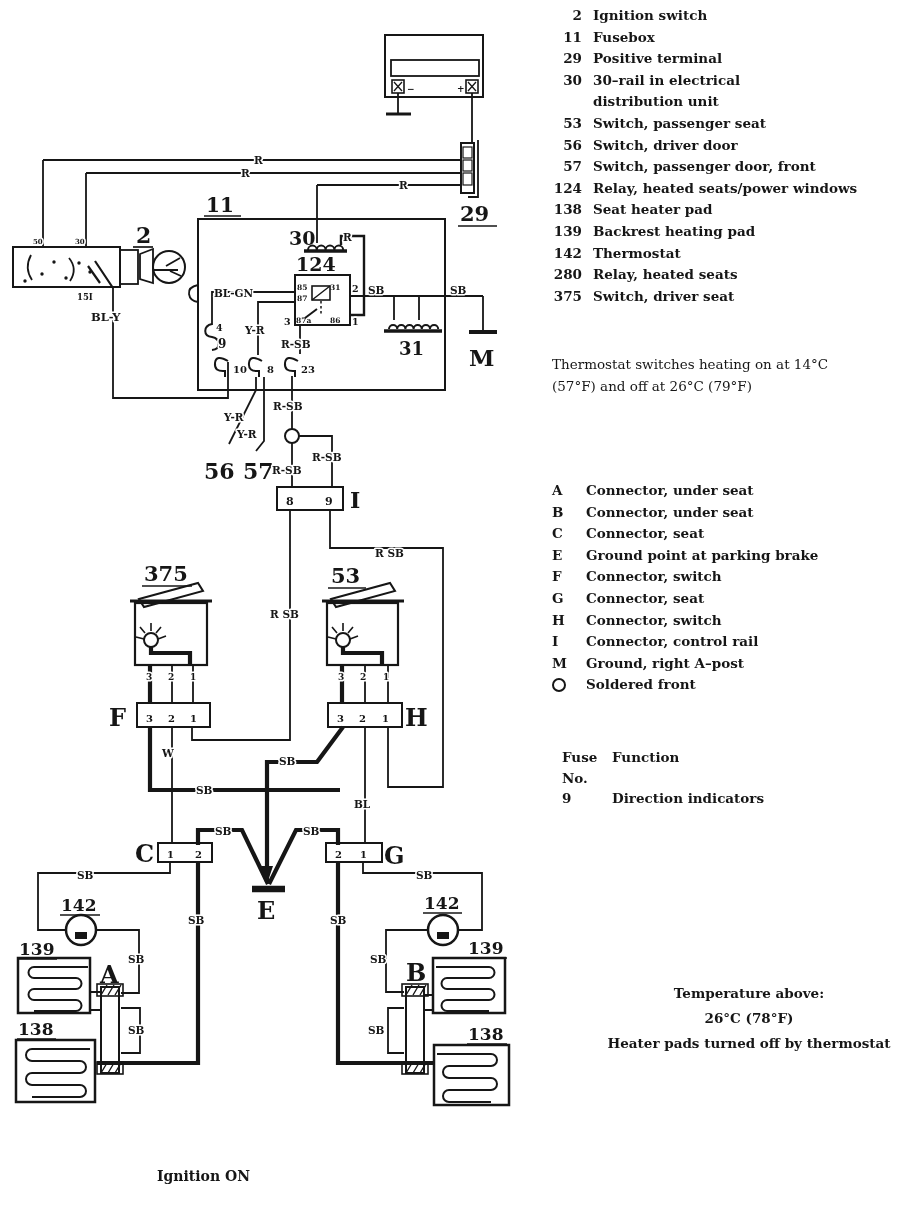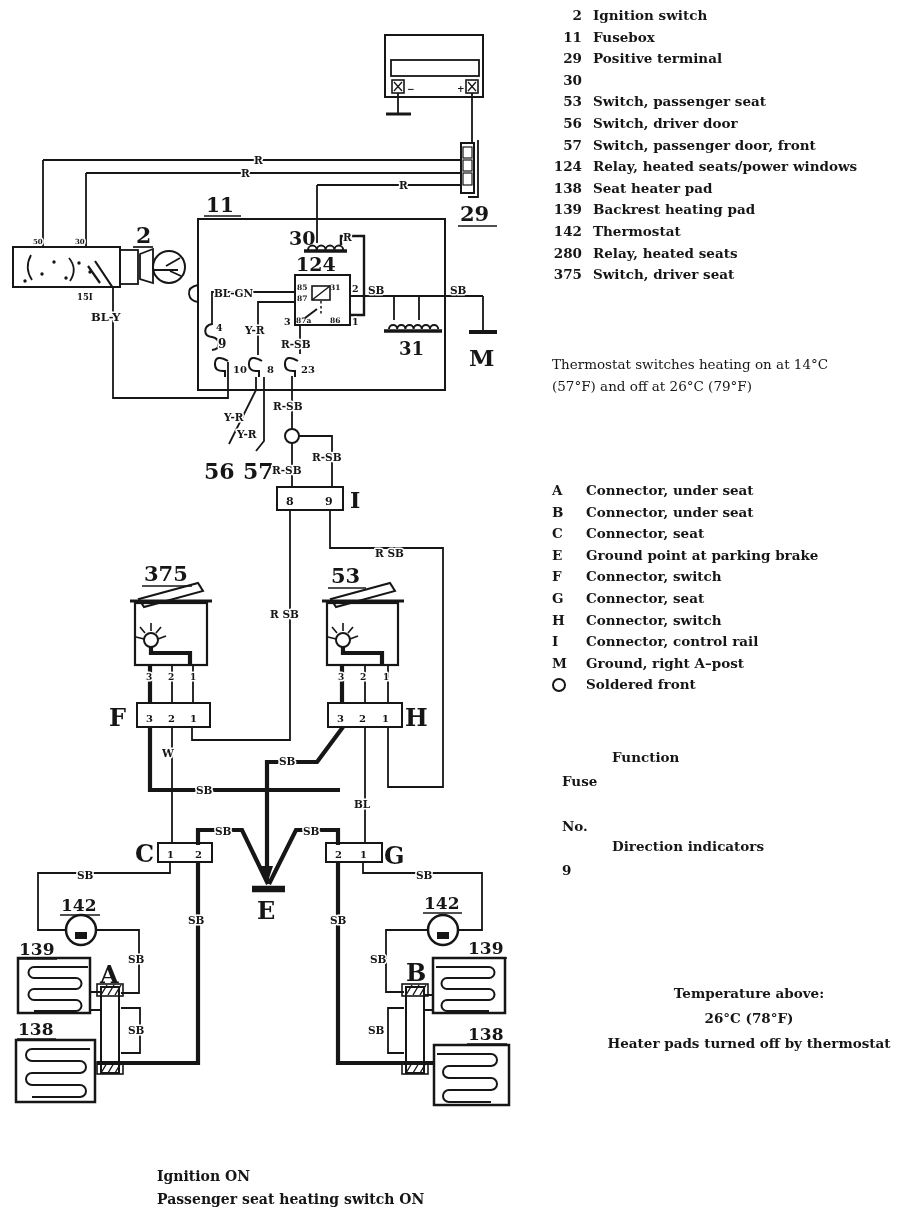--- a/index.html
+++ b/index.html
@@ -11,21 +11,21 @@
   .abs{position:absolute;}
   .lrow{display:flex;line-height:21.6px;font-size:13.5px;font-weight:700;}
   .lnum{width:30px;text-align:right;margin-right:11px;flex:none;}
   .crow{display:flex;line-height:21.6px;font-size:13.5px;font-weight:700;}
   .ckey{width:34px;flex:none;}
   .circ{display:inline-block;width:10px;height:10px;border:2px solid #161616;border-radius:50%;margin-top:4px;}
   .note{font-size:13.5px;font-weight:400;line-height:21.5px;}
   .temp{font-size:13.5px;font-weight:700;line-height:25px;text-align:center;}
   .foot{font-size:14px;font-weight:700;line-height:22.5px;}
   .frow{display:flex;font-size:13.5px;font-weight:700;line-height:20.5px;}
-  .fc1{width:50px;flex:none;margin-top:24px;}
+  .fc1{width:50px;flex:none;}
 </style>
 </head>
 <body>
 
 <div id="page">
 
   <svg id="diag" class="abs" style="left:0;top:0" width="550" height="1224" viewBox="0 0 550 1224">
 
     <g stroke="#161616" stroke-width="1.8" fill="none">
       <path d="M43,160 H461 M86,173 H461 M317,185 H461 M43,160 V247 M86,173 V247 M317,185 V243"></path>
@@ -272,20 +272,24 @@
         </div>
       </div>
       <div class="lrow">
         <span class="lnum">29</span>
         <div>
           <div>Positive terminal</div>
         </div>
       </div>
       <div class="lrow">
         <span class="lnum">30</span>
+        <div>
+          <div>30–rail in electrical</div>
+          <div>distribution unit</div>
+        </div>
       </div>
       <div class="lrow">
         <span class="lnum">53</span>
         <div>
           <div>Switch, passenger seat</div>
         </div>
       </div>
       <div class="lrow">
         <span class="lnum">56</span>
         <div>
@@ -399,16 +403,15 @@
   </div>
 
   <div class="abs temp" style="left:604px;top:981px;width:290px">
     <div>Temperature above:</div>
     <div>26°C (78°F)</div>
     <div>Heater pads turned off by thermostat</div>
   </div>
 
   <div class="abs foot" style="left:157px;top:1165px;width:400px">
     <div>Ignition ON</div>
-    <div>Passenger seat heating switch ON</div>
   </div>
 
 </div>
 
 </body></html>

